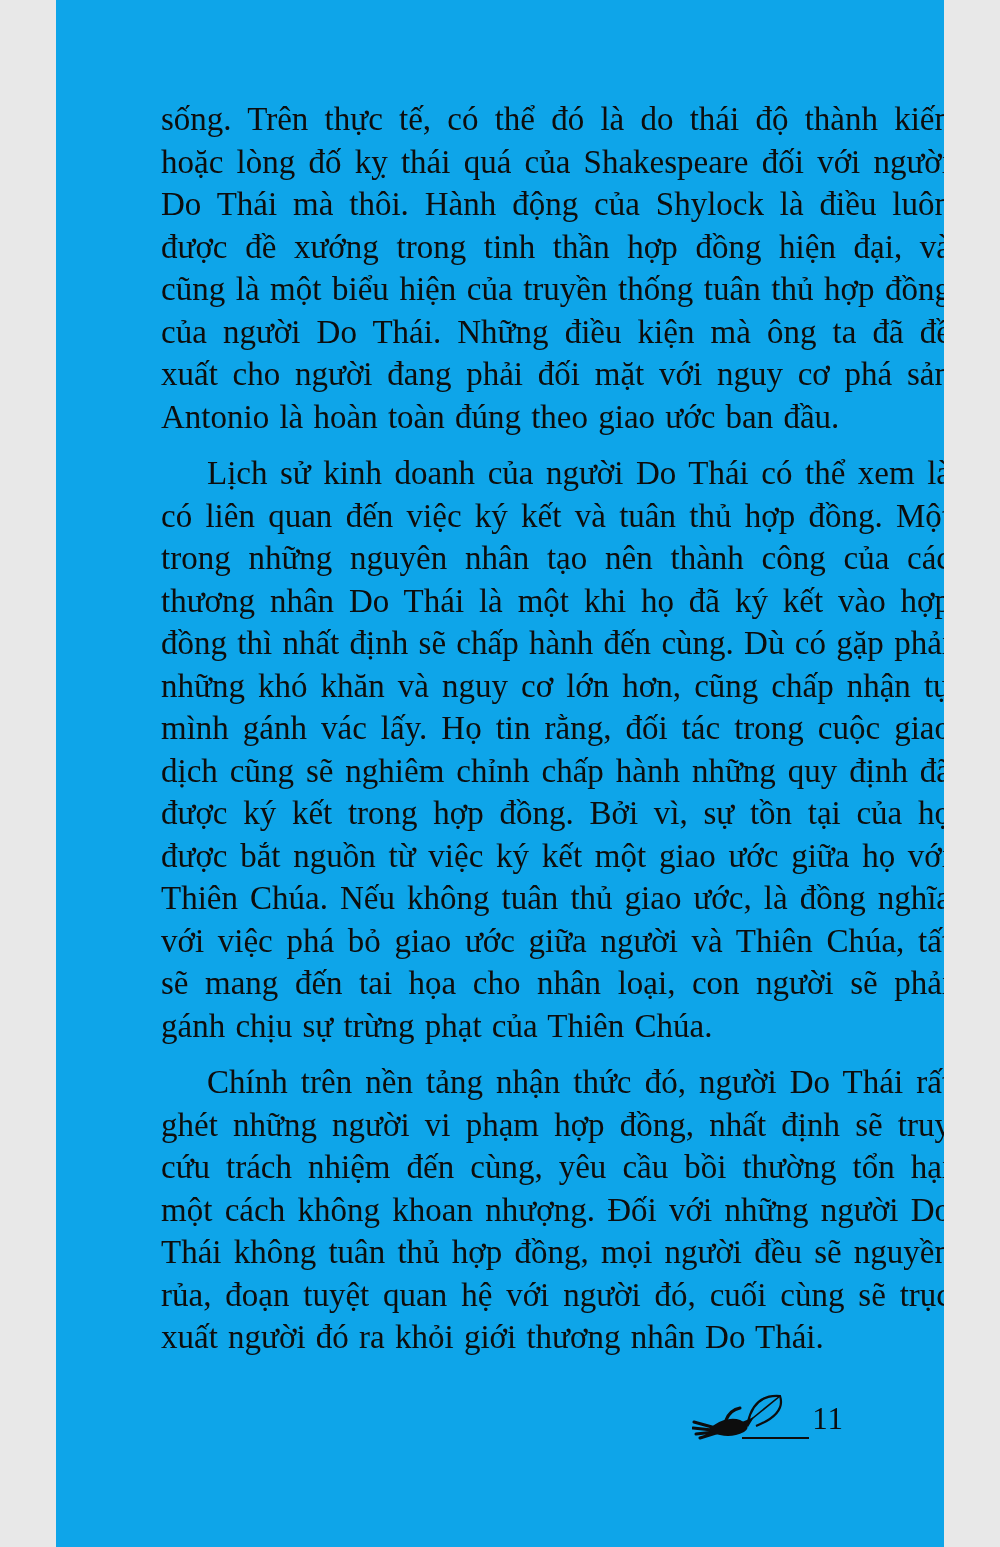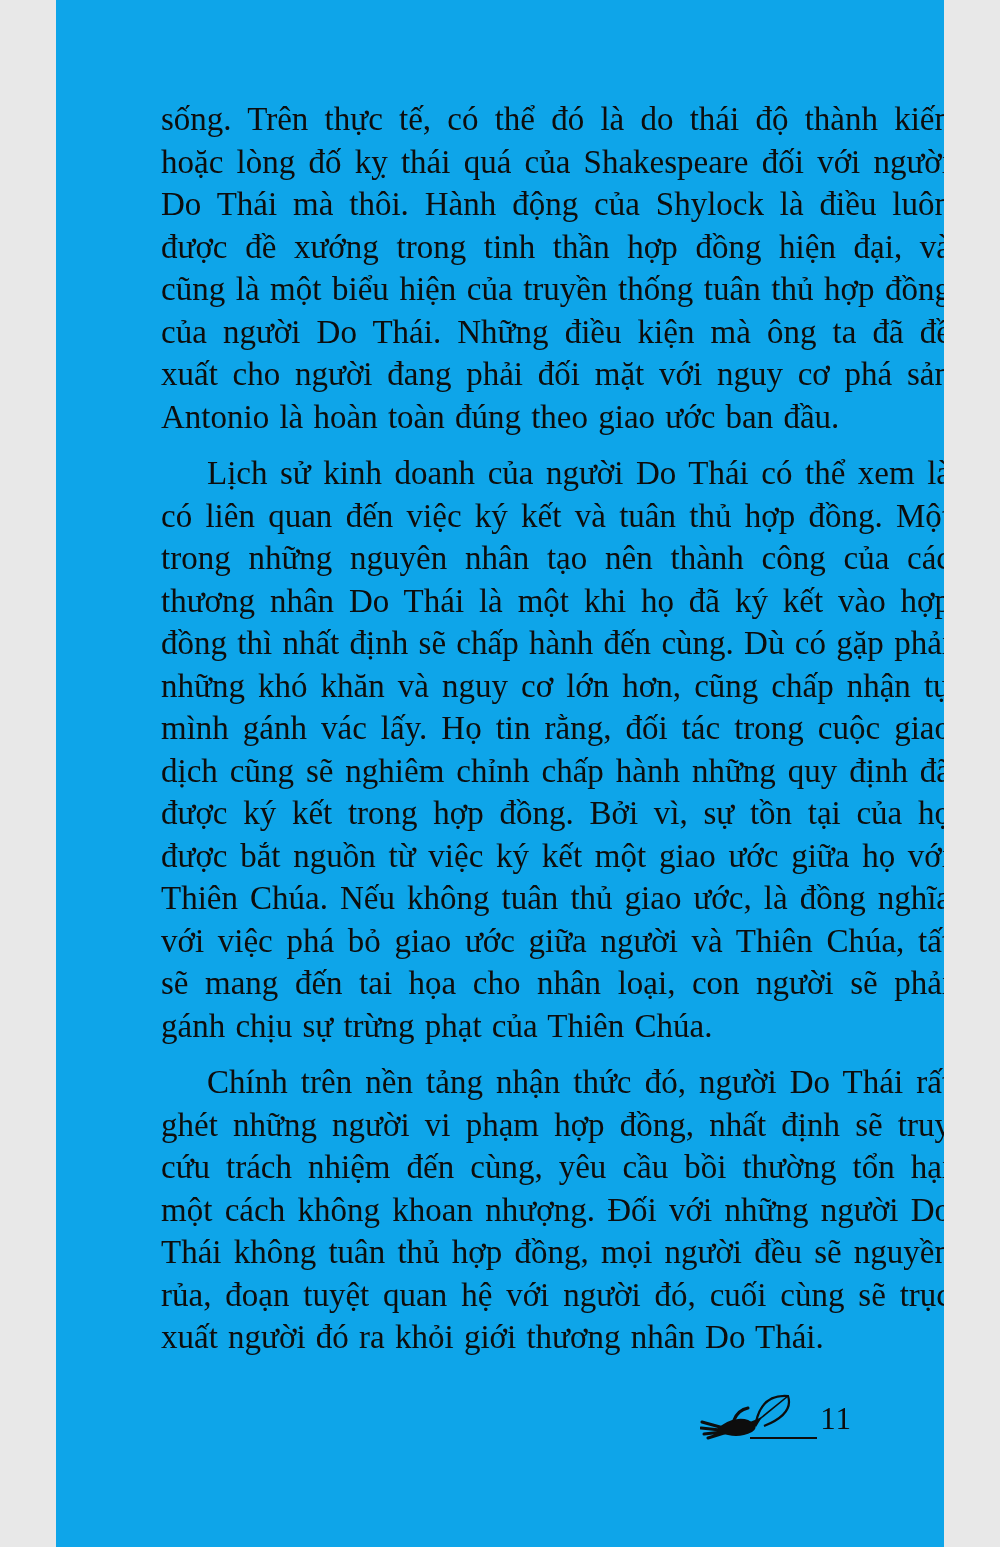--- a/index.html
+++ b/index.html
@@ -30,21 +30,21 @@
     text-align: justify;
     word-spacing: 2px;
   }
   .body-text p.indent {
     text-indent: 46px;
     font-family: Liberation Serif, serif;
   }
   .page-footer {
     position: absolute;
     top: 1386px;
-    right: 92px;
+    right: 100px;
     display: flex;
     align-items: flex-end;
     gap: 2px;
   }
   .ornament {
     display: inline-block;
     width: 118px;
     height: 58px;
   }
   .page-number {

